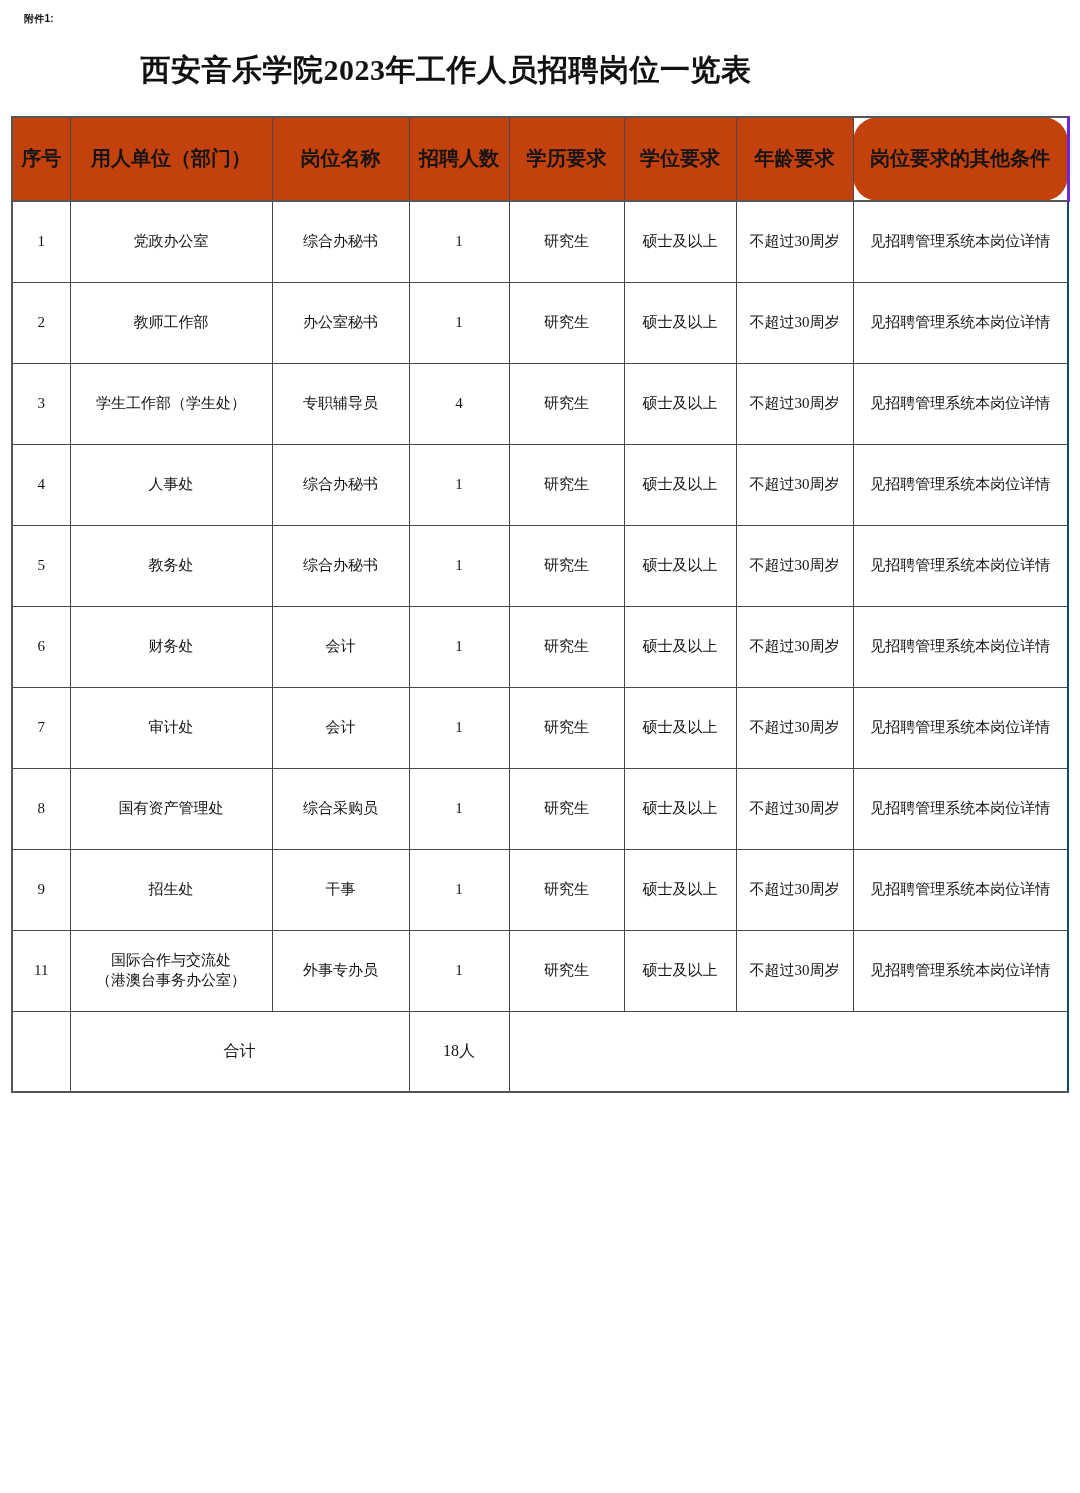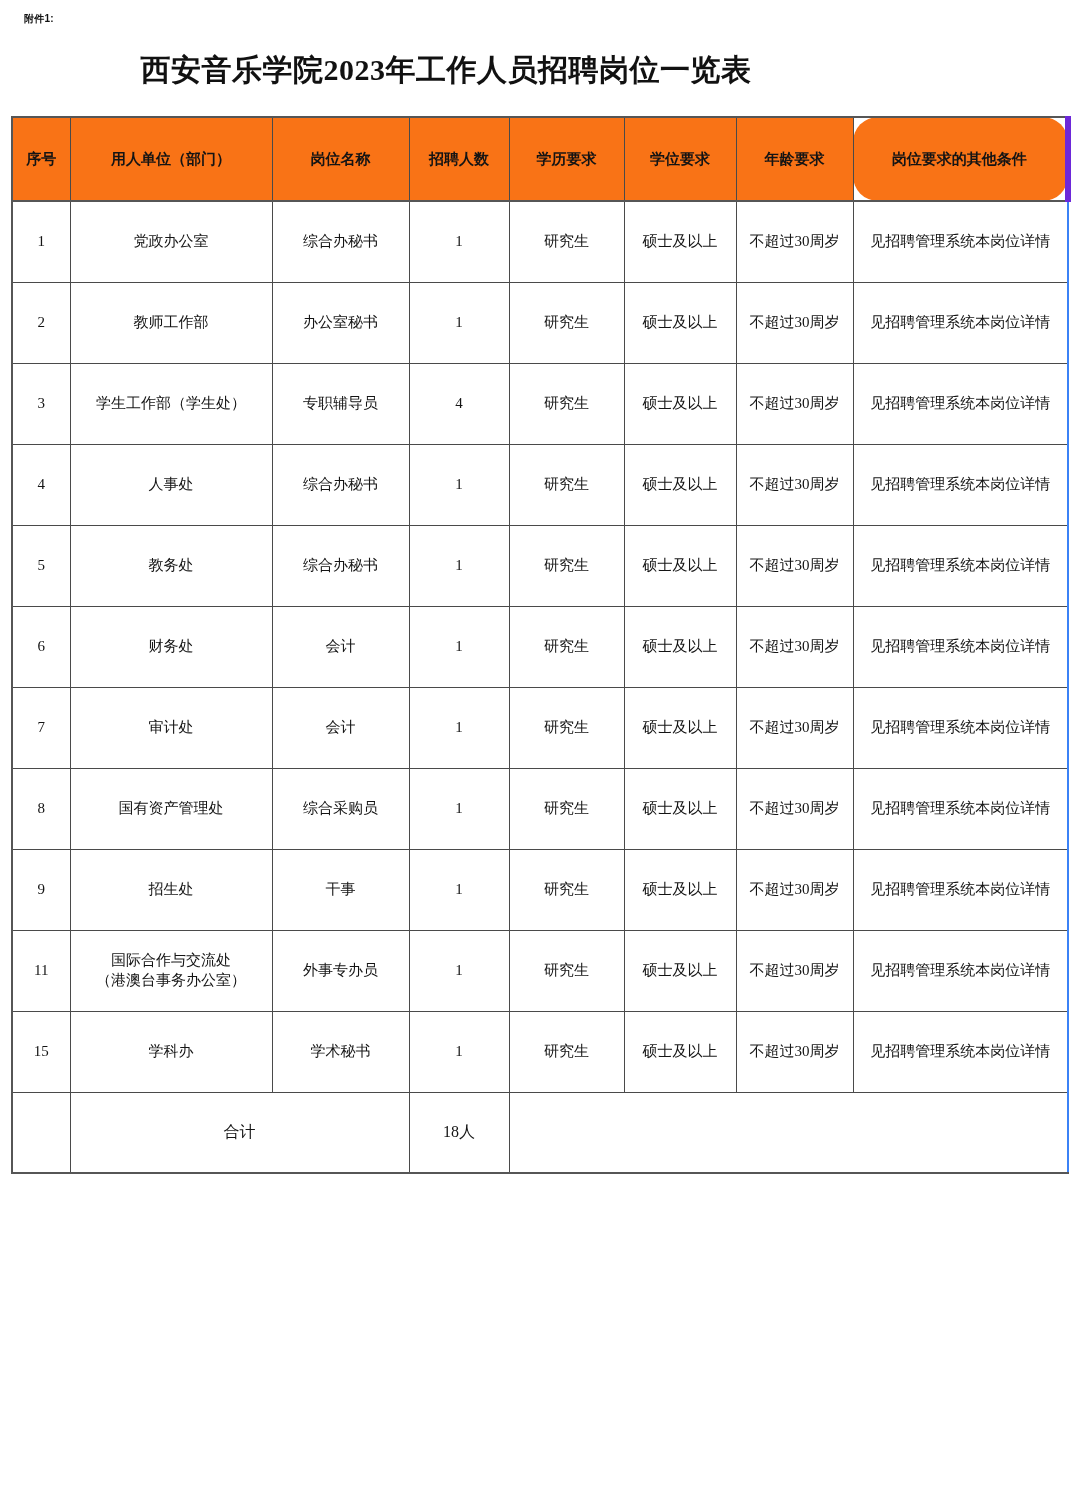--- a/index.html
+++ b/index.html
@@ -59,33 +59,33 @@
     text-align: center;
     vertical-align: middle;
     font-size: 15px;
     font-weight: normal;
     padding: 2px 3px;
     line-height: 1.28;
     color: #141414;
     word-break: break-all;
   }
   table.jobs thead th {
-    background: #f97316;
+    background: #c2410c;
     font-weight: bold;
-    font-size: 15px;
+    font-size: 20px;
     height: 78px;
     border-top: 2px solid #565656;
     border-bottom: 2px solid #565656;
     font-family: "Liberation Sans", "DejaVu Sans", sans-serif;
   }
   table.jobs thead th:first-child { border-left: 2px solid #565656; }
-  table.jobs thead th:last-child  { border-right: 6px solid #6d28d9; border-radius: 25px; }
+  table.jobs thead th:last-child  { border-right: 3px solid #6d28d9; border-radius: 25px; }
   table.jobs tbody tr { height: 81px; }
   table.jobs tbody td:first-child { border-left: 2px solid #565656; }
-  table.jobs tbody td:last-child  { border-right: 2px solid #3b82f6; margin-top: 16px; }
+  table.jobs tbody td:last-child  { border-right: 2px solid #0c4a6e; margin-top: 16px; }
   table.jobs tbody tr:last-child td { border-bottom: 2px solid #565656; }
   tr.total-row { height: 95px; }
   tr.total-row td { font-size: 16px; }
   .c-idx   { width: 58px; }
   .c-dept  { width: 202px; }
   .c-post  { width: 137px; }
   .c-num   { width: 100px; }
   .c-edu   { width: 115px; }
   .c-deg   { width: 112px; }
   .c-age   { width: 117px; }
@@ -220,30 +220,20 @@
             <td>11</td>
             <td class="cell-multi">国际合作与交流处
 （港澳台事务办公室）</td>
             <td>外事专办员</td>
             <td>1</td>
             <td>研究生</td>
             <td>硕士及以上</td>
             <td>不超过30周岁</td>
             <td>见招聘管理系统本岗位详情</td>
           </tr>
-          <tr>
-            <td>15</td>
-            <td>学科办</td>
-            <td>学术秘书</td>
-            <td>1</td>
-            <td>研究生</td>
-            <td>硕士及以上</td>
-            <td>不超过30周岁</td>
-            <td>见招聘管理系统本岗位详情</td>
-          </tr>
           <tr class="total-row">
             <td></td>
             <td colspan="2">合计</td>
             <td>18人</td>
             <td colspan="4"></td>
           </tr>
         </tbody>
     </table>
   </div>
 

